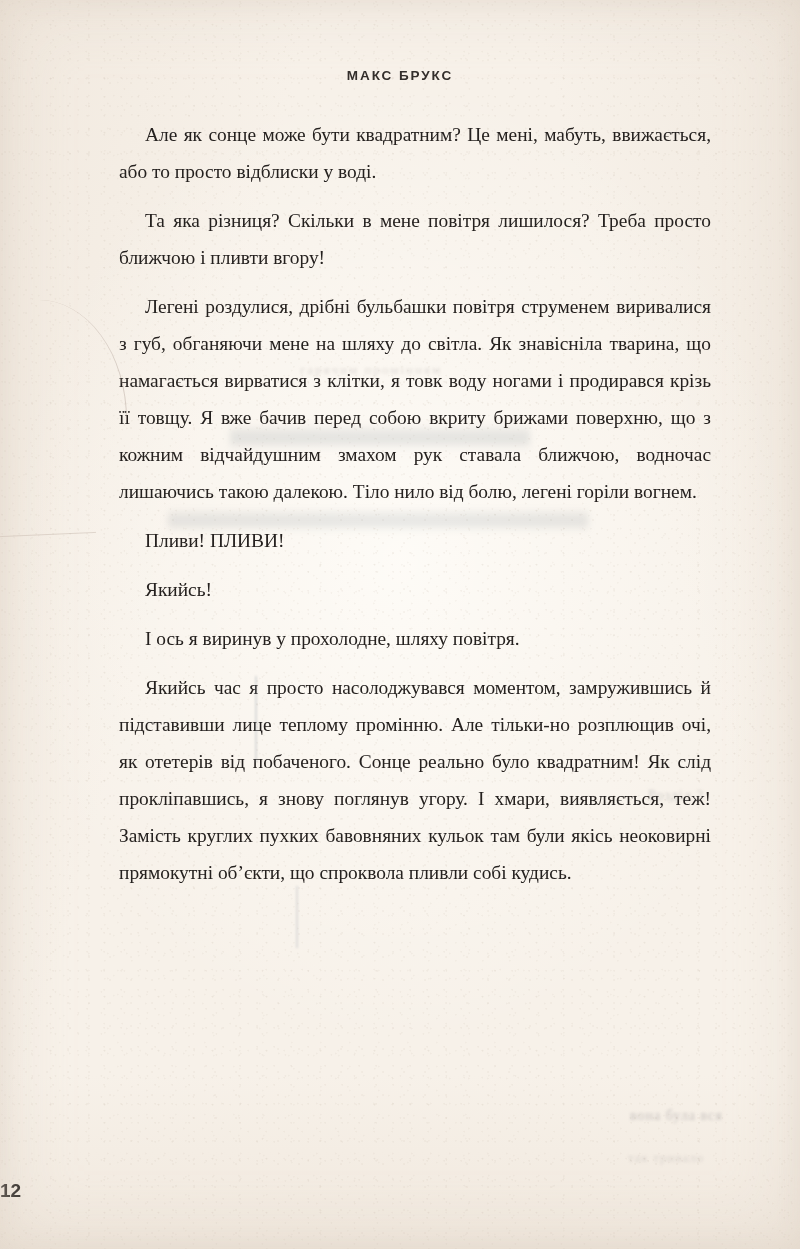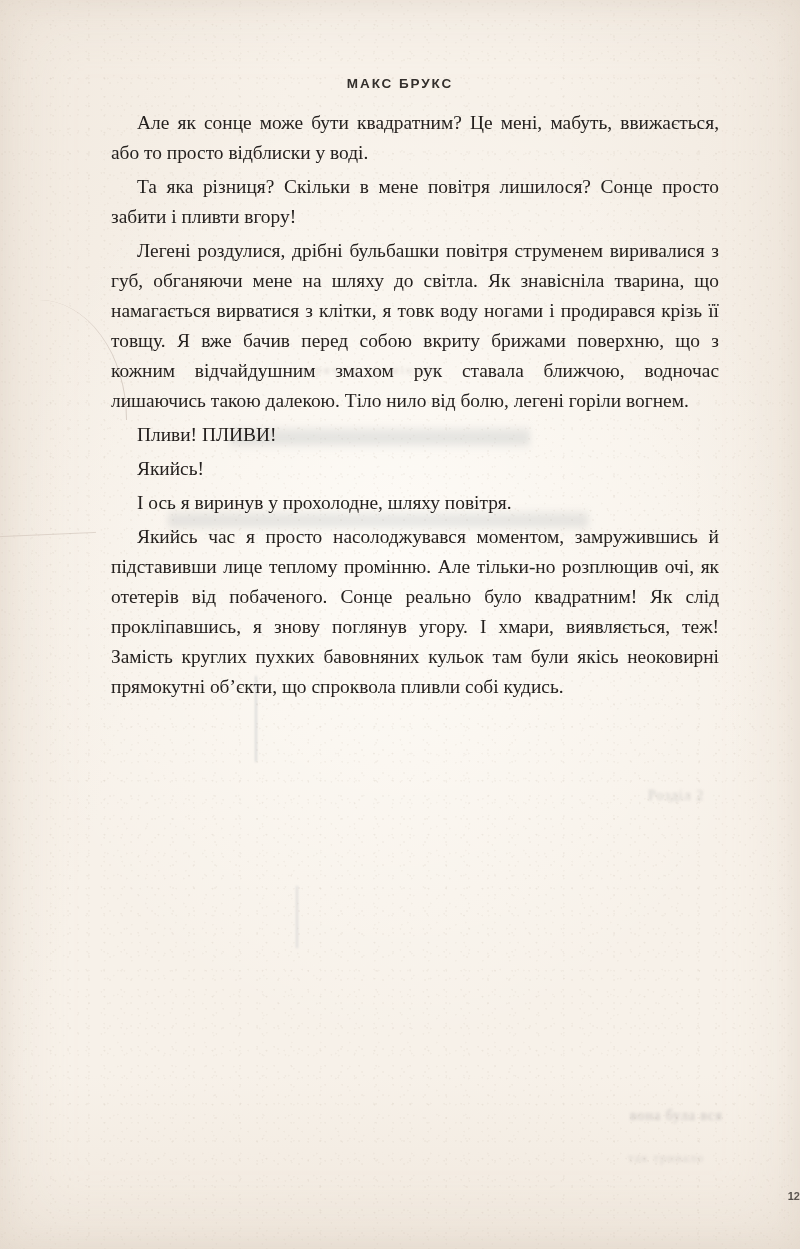--- a/index.html
+++ b/index.html
@@ -44,63 +44,63 @@
       radial-gradient(circle at 24% 61%, rgba(196,182,166,0.28) 0.6px, transparent 1.2px),
       radial-gradient(circle at 55% 78%, rgba(196,182,166,0.25) 0.6px, transparent 1.2px),
       radial-gradient(circle at 79% 91%, rgba(196,182,166,0.27) 0.6px, transparent 1.2px),
       radial-gradient(circle at 6% 44%,  rgba(196,182,166,0.22) 0.6px, transparent 1.2px);
     background-size: 17px 19px, 23px 21px, 19px 25px, 27px 18px, 21px 23px, 25px 20px, 18px 27px, 29px 24px;
   }
 
   
   .running-head {
     position: absolute;
-    top: 76px;
+    top: 68px;
     left: 0;
     width: 800px;
     text-align: center;
     font-family: "Liberation Sans", "DejaVu Sans", sans-serif;
     font-size: 13.5px;
     font-weight: 700;
     letter-spacing: 1.9px;
     color: #332f2c;
   }
 
   
   .text-block {
     position: absolute;
     left: 107px;
     top: 104px;
     width: 616px;
   }
 
   .para {
-    margin: 4px;
+    margin: 12px;
     font-size: 19.4px;
-    line-height: 30px;
+    line-height: 37px;
     color: #25211f;
     text-align: justify;
     text-justify: inter-word;
     text-indent: 26px;
     hyphens: manual;
   }
 
   .para.short {
     text-align: left;
   }
 
   
   .folio {
     position: absolute;
     bottom: 47px;
     left: 0;
     width: 800px;
-    text-align: right;
+    text-align: left;
     font-family: "Liberation Sans", "DejaVu Sans", sans-serif;
-    font-size: 11px;
+    font-size: 19px;
     font-weight: 700;
     color: #2e2a27;
   }
 
   
   .artifact {
     position: absolute;
     pointer-events: none;
   }
 
@@ -187,21 +187,21 @@
 <body>
 
 <div class="page">
 
   <div class="grain"></div>
 
   <div class="running-head">МАКС БРУКС</div>
 
   <div class="text-block">
     <p class="para">Але як сонце може бути квадратним? Це мені, мабуть, ввижається, або то просто відблиски у воді.</p>
-    <p class="para">Та яка різниця? Скільки в мене повітря лишилося? Сонце просто забити і пливти вгору!</p>
+    <p class="para">Та яка різниця? Скільки в мене повітря лишилося? Треба просто ближчою і пливти вгору!</p>
     <p class="para">Легені роздулися, дрібні бульбашки повітря струменем виривалися з губ, обганяючи мене на шляху до світла. Як знавісніла тварина, що намагається вирватися з клітки, я товк воду ногами і продирався крізь її товщу. Я вже бачив перед собою вкриту брижами поверхню, що з кожним відчайдушним змахом рук ставала ближчою, водночас лишаючись такою далекою. Тіло нило від болю, легені горіли вогнем.</p>
     <p class="para short">Пливи! ПЛИВИ!</p>
     <p class="para short">Якийсь!</p>
     <p class="para short">І ось я виринув у прохолодне, шляху повітря.</p>
     <p class="para">Якийсь час я просто насолоджувався моментом, замружившись й підставивши лице теплому промінню. Але тільки-но розплющив очі, як отетерів від побаченого. Сонце реально було квадратним! Як слід прокліпавшись, я знову поглянув угору. І хмари, виявляється, теж! Замість круглих пухких бавовняних кульок там були якісь неоковирні прямокутні об’єкти, що спроквола пливли собі кудись.</p>
   </div>
 
   <div class="folio">12</div>
 
   <div class="artifact band band-a"></div>

